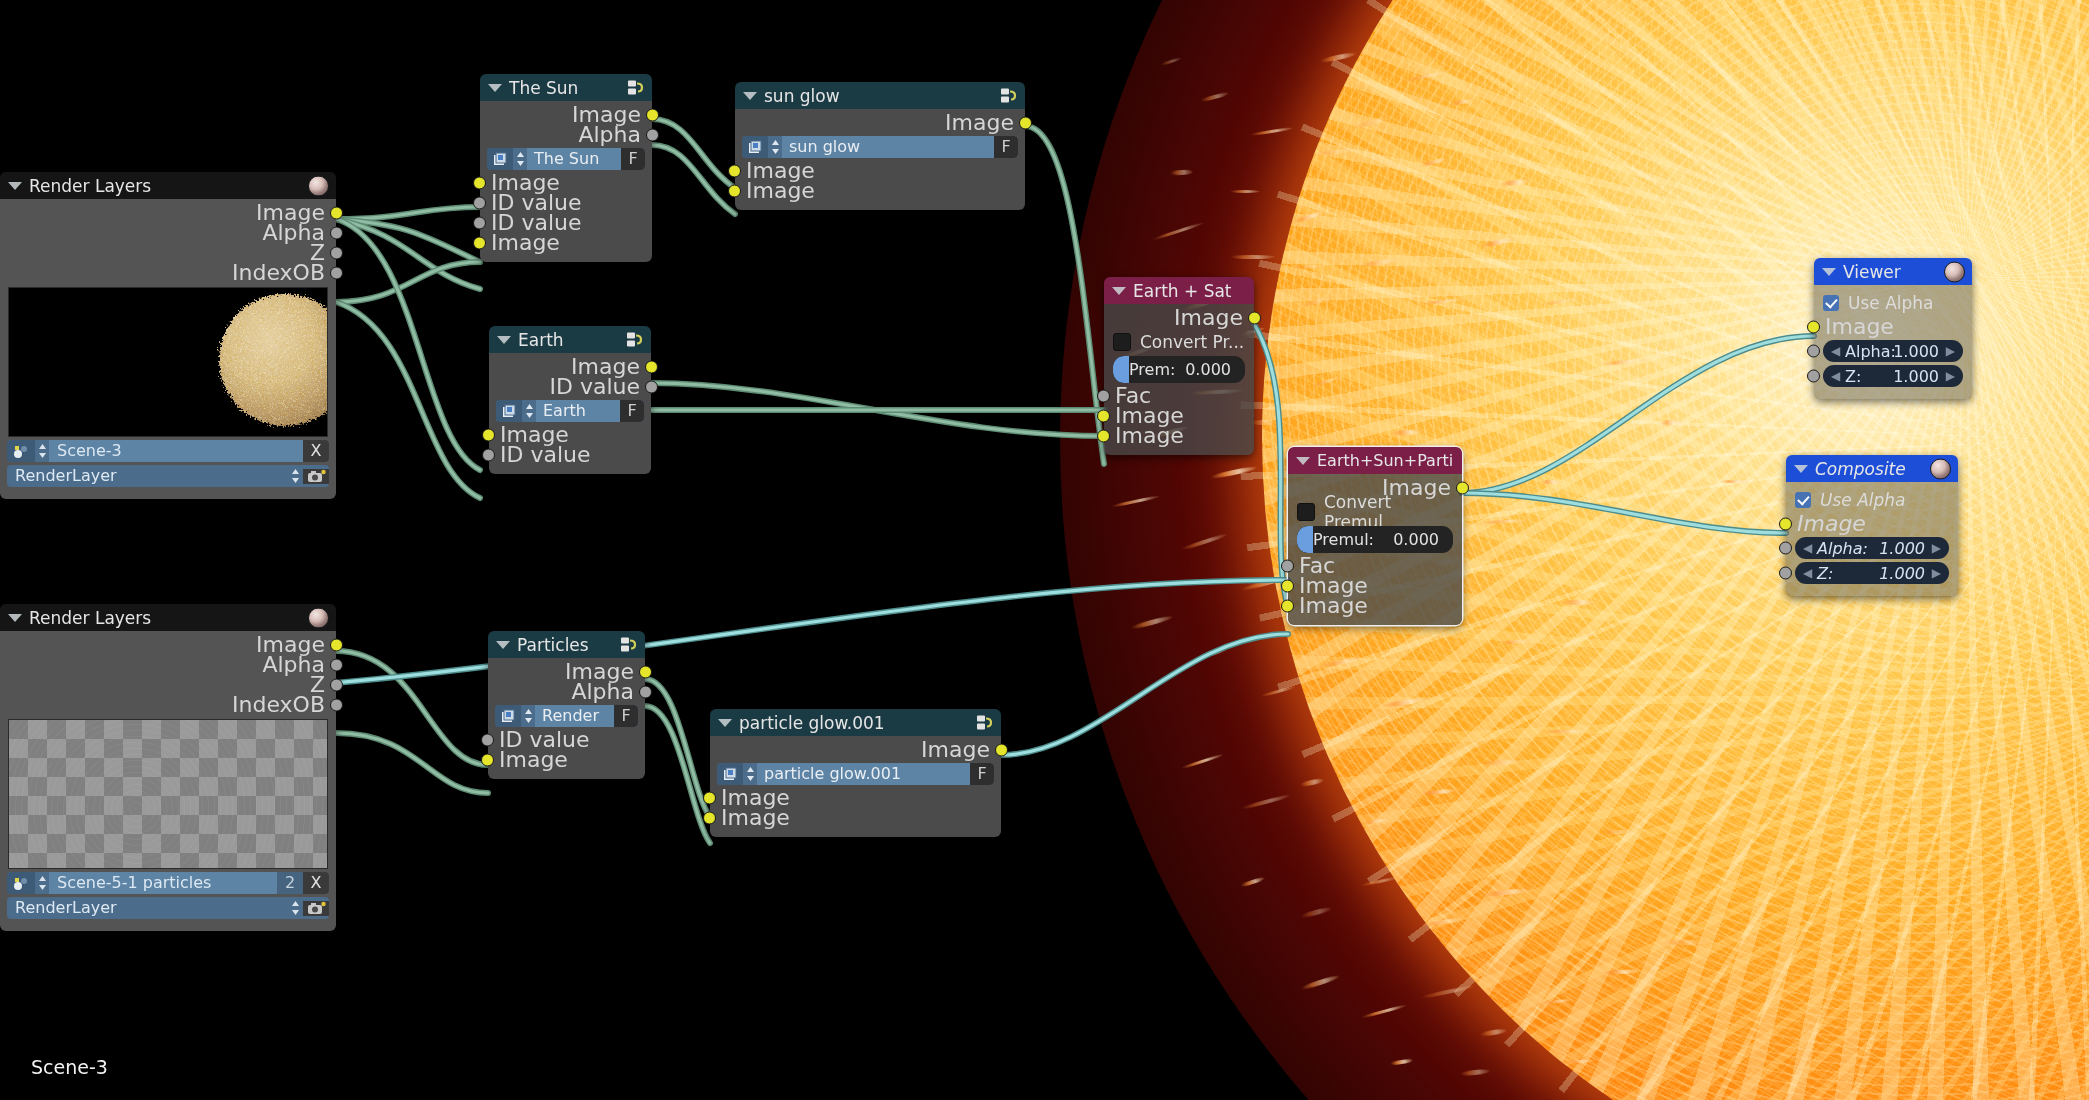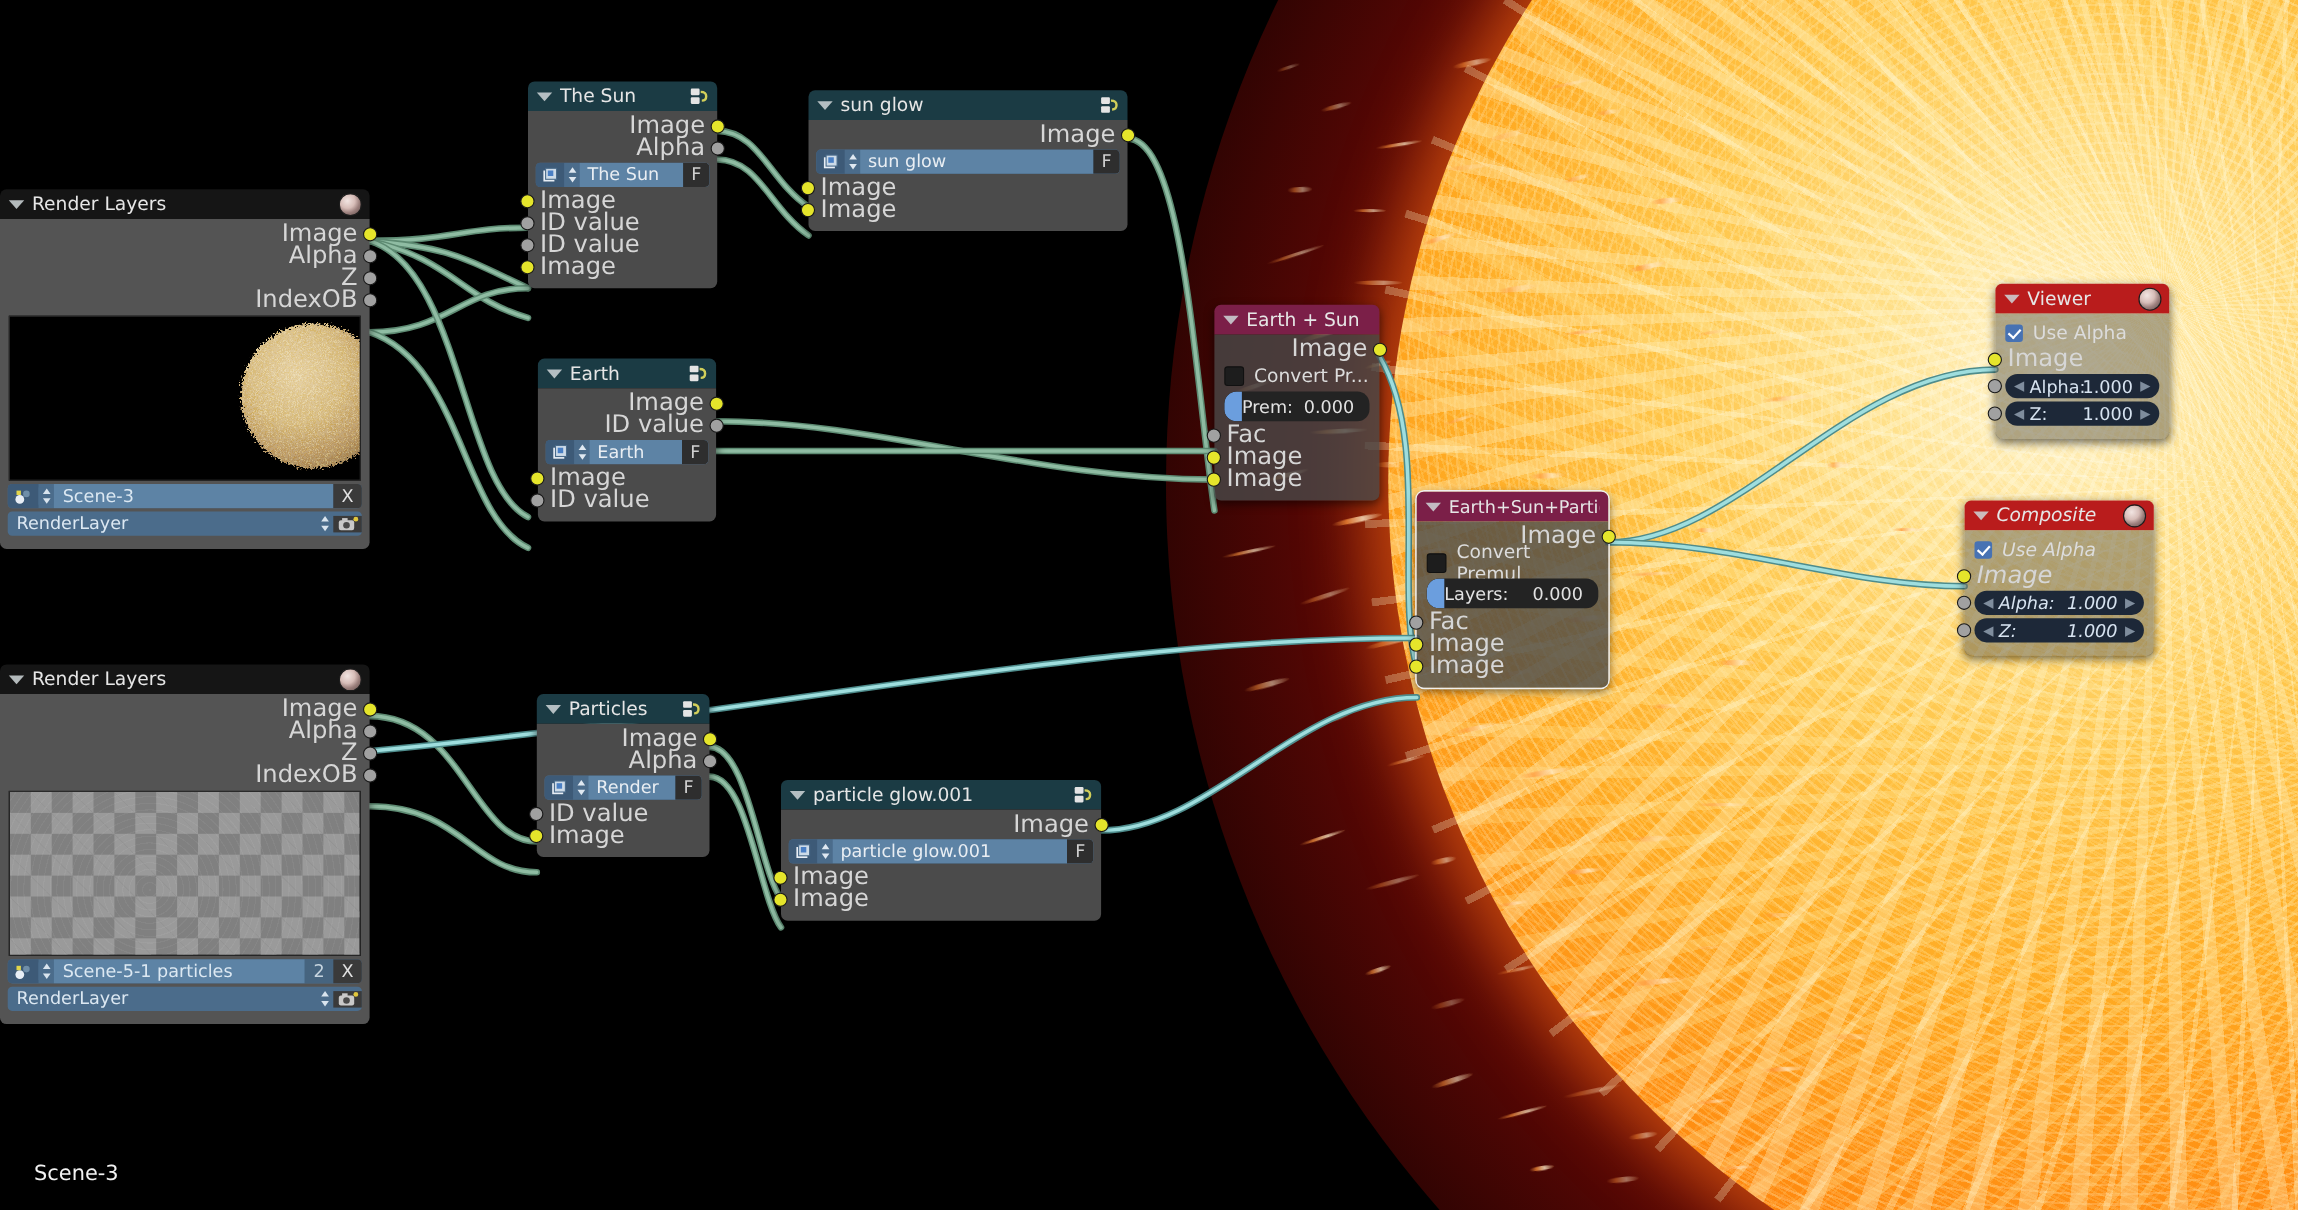--- a/index.html
+++ b/index.html
@@ -225,21 +225,21 @@
     text-shadow:0 1px 2px #000;
   }
 
   
   .hdr-dark{background:#151515;}
   .body-grey{background:#545454;}
   .hdr-teal{background:#1b3b44;}
   .body-dark{background:#4b4b4b;}
   .hdr-maroon{background:#7b1f48;}
   .body-trans{background:rgba(72,72,72,0.80);}
-  .hdr-green{background:#b91c1c;}
+  .hdr-green{background:#1d4ed8;}
   .body-green-trans{background:rgba(110,103,86,0.55);}
   .white-ring{box-shadow:0 0 0 1.5px #efefef, 0 3px 9px rgba(0,0,0,.55);}
 </style>
 </head>
 <body>
 
 <div id="stage">
 
   <svg width="0" height="0" style="position:absolute">
     <filter id="rough">
@@ -770,21 +770,21 @@
       <div class="row in">
         <span class="sock left img"></span>
         <span>Image</span>
       </div>
     </div>
   </div>
 
   <div class="node" style="left:1104px;top:277px;width:150px;">
     <div class="hdr hdr-maroon">
       <span class="tri"></span>
-      <span class="hdr-title">Earth + Sun</span>
+      <span class="hdr-title">Earth + Sat</span>
     </div>
     <div class="body body-trans">
       <div class="row out">
         <span>Image</span>
         <span class="sock right img"></span>
       </div>
       <div class="w-check">
         <span class="cbox off"></span>
         <span>Convert Pr...</span>
       </div>
@@ -817,21 +817,21 @@
       <div class="row out">
         <span>Image</span>
         <span class="sock right img"></span>
       </div>
       <div class="w-check">
         <span class="cbox off"></span>
         <span>Convert Premul</span>
       </div>
       <div class="w-slider">
         <span class="fill"></span>
-        <span class="lbl">Layers:</span>
+        <span class="lbl">Premul:</span>
         <span class="valr">0.000</span>
       </div>
       <div class="row in">
         <span class="sock left val"></span>
         <span>Fac</span>
       </div>
       <div class="row in">
         <span class="sock left img"></span>
         <span>Image</span>
       </div>

